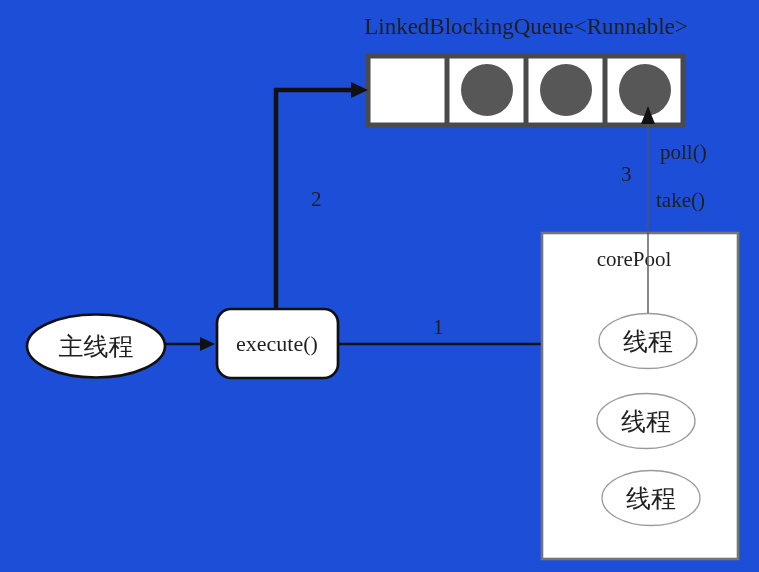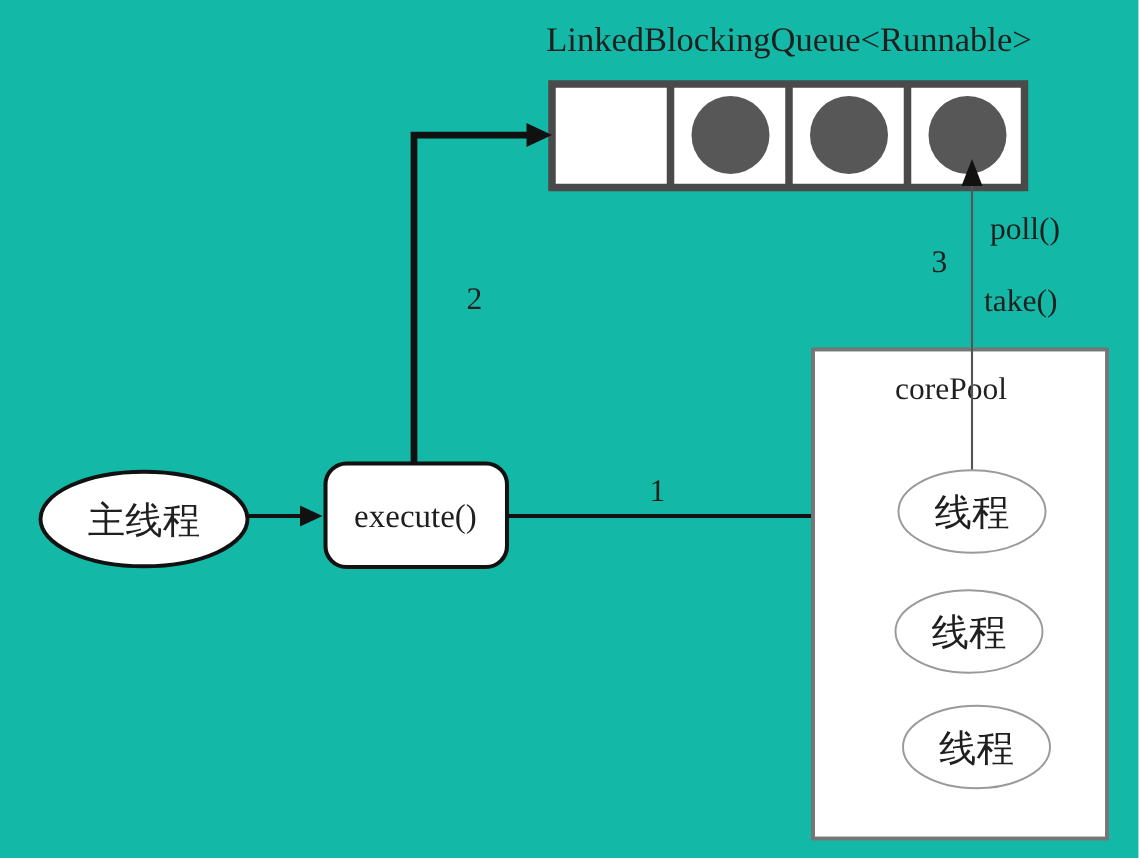--- a/index.html
+++ b/index.html
@@ -4,21 +4,21 @@
 <style>
   html, body {
     margin: 0;
     padding: 0;
     background: #ffffff;
   }
   .stage {
     position: relative;
     width: 759px;
     height: 572px;
-    background: #14b8a6;
+    background: #1d4ed8;
     font-family: "Liberation Serif", "DejaVu Serif", serif;
     overflow: hidden;
   }
   svg text {
     font-family: "Liberation Serif", "DejaVu Serif", serif;
     fill: #1f1f1f;
   }
   .title-text { font-size: 23px; }
   .label-num  { font-size: 21px; }
   .method-text { font-size: 21px; }

